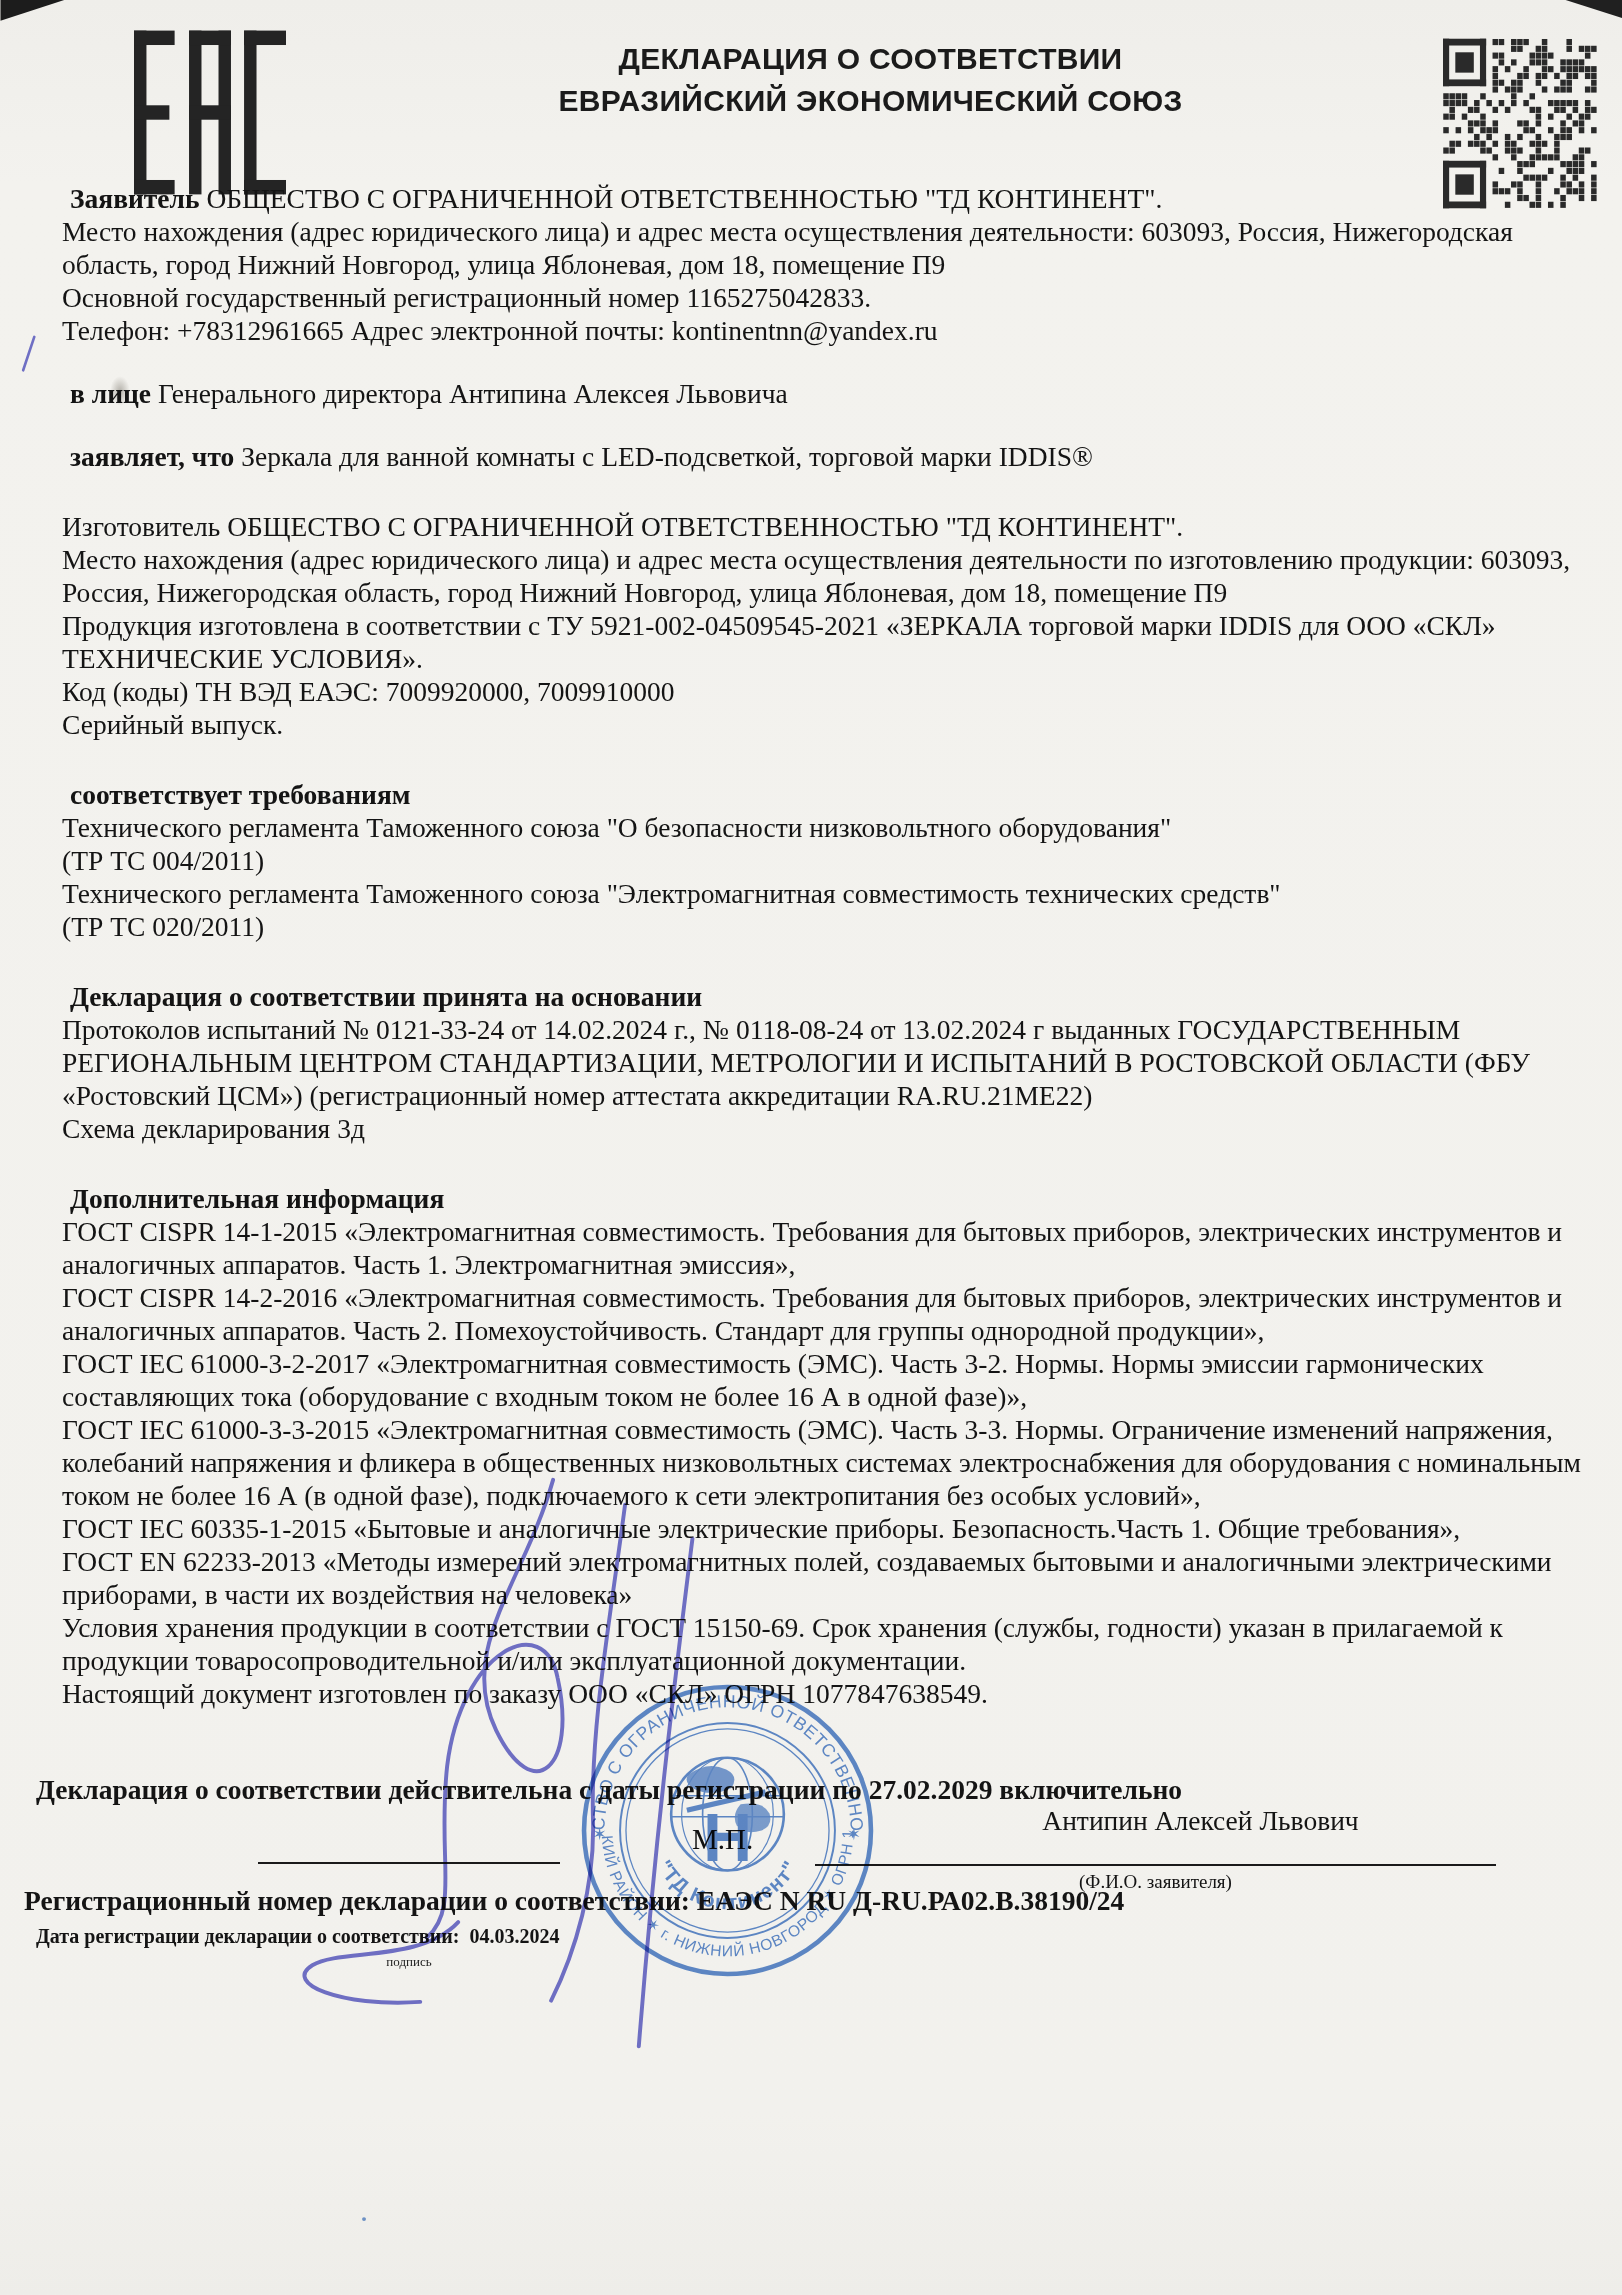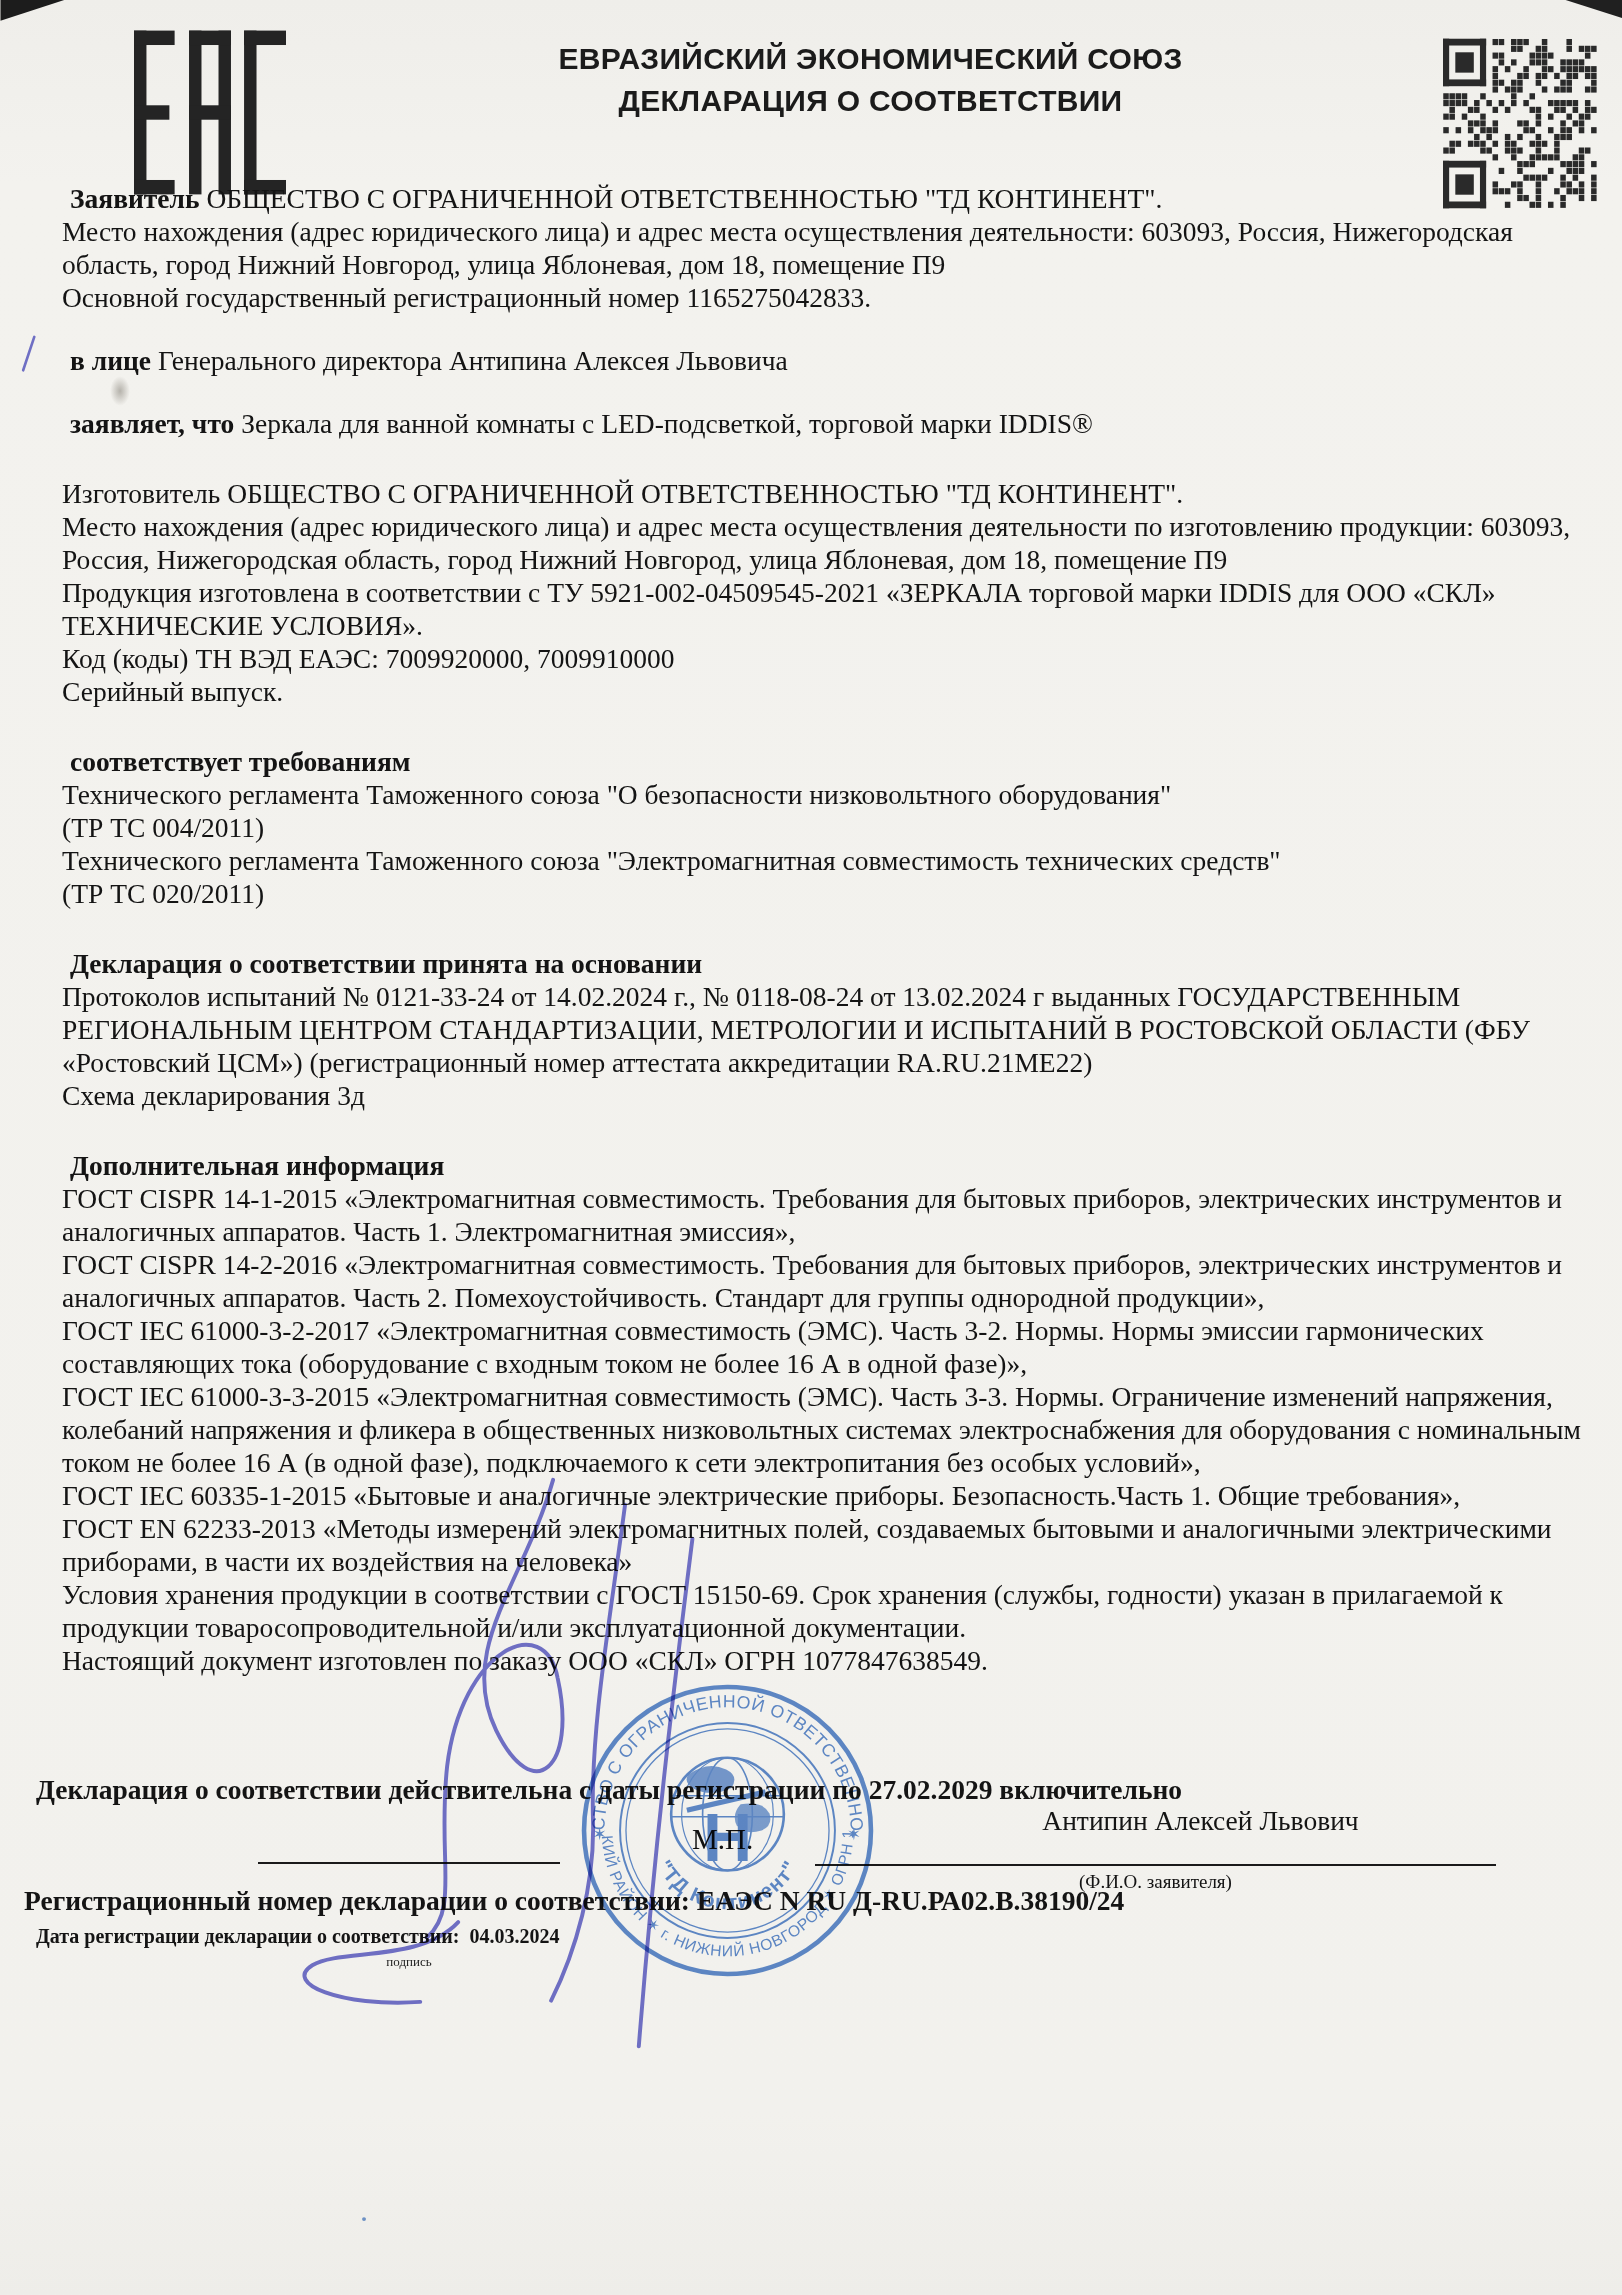--- a/index.html
+++ b/index.html
@@ -65,22 +65,22 @@
         <rect x="129" y="0" width="19" height="250"></rect>
       <rect x="84" y="0" width="64" height="22"></rect>
         <rect x="84" y="114" width="64" height="22"></rect>
       <rect x="168" y="0" width="19" height="250"></rect>
         <rect x="168" y="0" width="64" height="22"></rect>
       <rect x="168" y="228" width="64" height="22"></rect>
     </g>
   </svg>
 
   <div class="header-title">
+    <div>ДЕКЛАРАЦИЯ О СООТВЕТСТВИИ</div>
     <div>ЕВРАЗИЙСКИЙ ЭКОНОМИЧЕСКИЙ СОЮЗ</div>
-    <div>ДЕКЛАРАЦИЯ О СООТВЕТСТВИИ</div>
   </div>
 
   <svg class="qr" viewBox="0 0 238 262">
     <g fill="#2a2a2a">
         <rect x="0" y="0" width="66.64" height="10.48"></rect>
         <rect x="0" y="62.88" width="66.64" height="10.48"></rect>
         <rect x="0" y="0" width="9.52" height="73.36"></rect>
         <rect x="57.12" y="0" width="9.52" height="73.36"></rect>
         <rect x="19.04" y="20.96" width="28.56" height="31.44"></rect>
         <rect x="0" y="188.64000000000001" width="66.64" height="10.48"></rect>
@@ -314,20 +314,21 @@
         <rect x="143.2" y="251.92000000000002" width="8.52" height="9.48"></rect>
         <rect x="162.24" y="251.92000000000002" width="8.52" height="9.48"></rect>
         <rect x="181.28" y="251.92000000000002" width="8.52" height="9.48"></rect>
       </g>
   </svg>
 
   <div class="body-text">
     <p><b>Заявитель</b><span> ОБЩЕСТВО С ОГРАНИЧЕННОЙ ОТВЕТСТВЕННОСТЬЮ "ТД КОНТИНЕНТ".</span></p>
     <p>Место нахождения (адрес юридического лица) и адрес места осуществления деятельности: 603093, Россия, Нижегородская область, город Нижний Новгород, улица Яблоневая, дом 18, помещение П9</p>
     <p>Основной государственный регистрационный номер 1165275042833.</p>
+    <p>Телефон: +78312961665 Адрес электронной почты: kontinentnn@yandex.ru</p>
 
     <p class="mt1"><b>в лице</b><span> Генерального директора Антипина Алексея Львовича</span></p>
 
     <p class="mt1"><b>заявляет, что</b><span> Зеркала для ванной комнаты с LED-подсветкой, торговой марки IDDIS®</span></p>
 
     <p class="mt2">Изготовитель ОБЩЕСТВО С ОГРАНИЧЕННОЙ ОТВЕТСТВЕННОСТЬЮ "ТД КОНТИНЕНТ".</p>
     <p>Место нахождения (адрес юридического лица) и адрес места осуществления деятельности по изготовлению продукции: 603093, Россия, Нижегородская область, город Нижний Новгород, улица Яблоневая, дом 18, помещение П9</p>
     <p>Продукция изготовлена в соответствии с ТУ 5921-002-04509545-2021 «ЗЕРКАЛА торговой марки IDDIS для ООО «СКЛ» ТЕХНИЧЕСКИЕ УСЛОВИЯ».</p>
     <p>Код (коды) ТН ВЭД ЕАЭС: 7009920000, 7009910000</p>
     <p>Серийный выпуск.</p>

